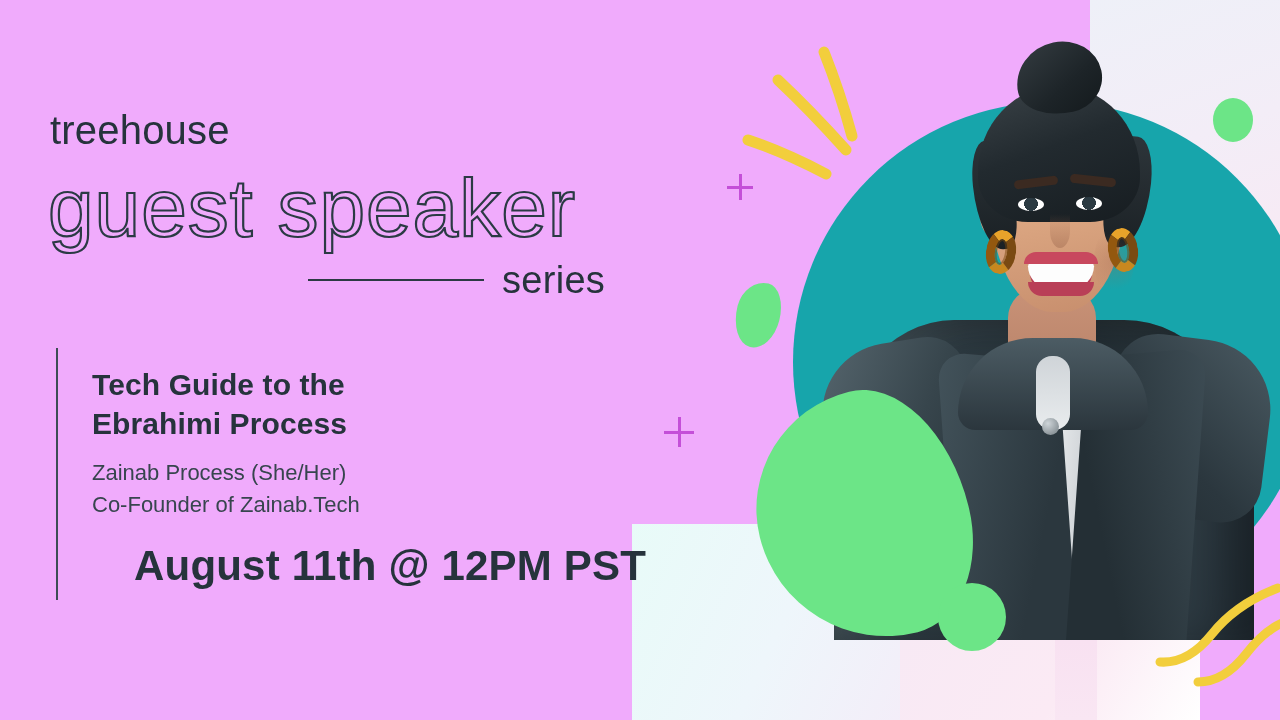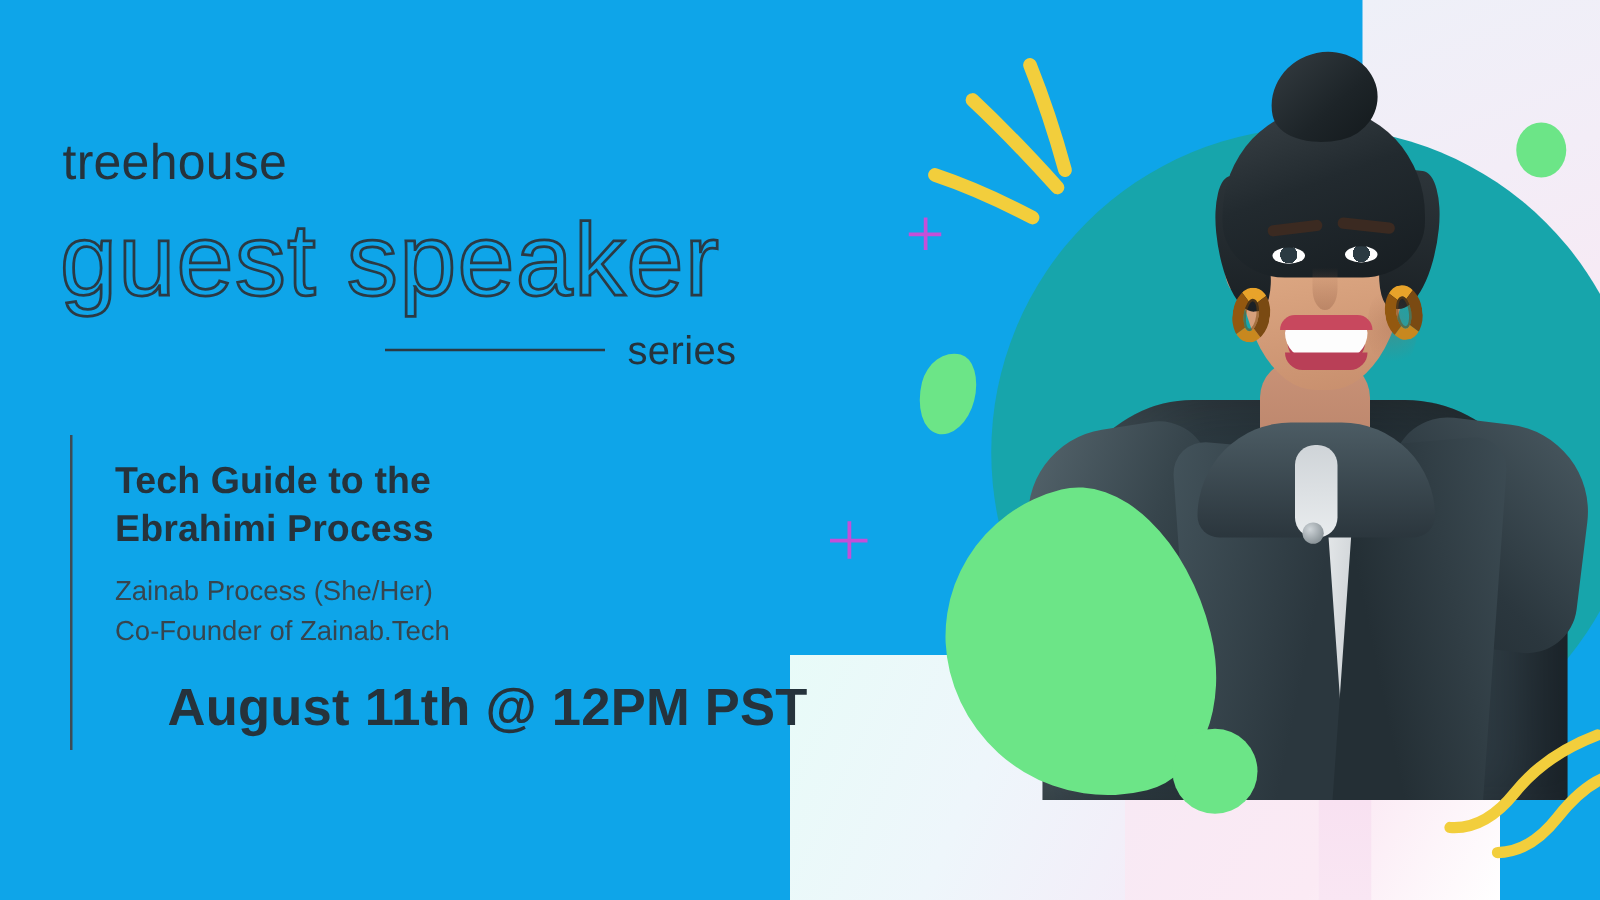--- a/index.html
+++ b/index.html
@@ -1,20 +1,20 @@
 <!DOCTYPE html>
 <html><head>
 <meta charset="utf-8">
 <style>
   html,body{margin:0;padding:0;background:#ffffff;}
   *{box-sizing:border-box;}
   .stage{
     position:relative;
     width:1280px;height:720px;
-    background:#0ea5e9;
+    background:#f0abfc;
     overflow:hidden;
     font-family:"Liberation Sans","DejaVu Sans",sans-serif;
   }
 
   
   .panel{position:absolute;}
   .panel-topright{
     left:1090px;top:0;width:190px;height:320px;
     background:linear-gradient(160deg,#eef0f8 0%,#f3edf7 45%,#f9e8f3 100%);
   }
@@ -216,21 +216,21 @@
   }
   .headline-outline{
     position:absolute;left:44px;top:160px;width:620px;height:100px;
   }
   .series-row{
     position:absolute;left:308px;top:258px;width:330px;height:44px;
     display:flex;align-items:center;gap:18px;
   }
   .series-rule{flex:0 0 176px;height:2px;background:#2b3a44;}
   .series-word{
-    font-size:32px;font-weight:400;color:#26333c;letter-spacing:.3px;
+    font-size:38px;font-weight:400;color:#26333c;letter-spacing:.3px;
   }
 
   .vrule{
     position:absolute;left:56px;top:348px;width:2px;height:252px;
     background:#3d4c55;
   }
   .info{
     position:absolute;left:92px;top:366px;width:560px;
     color:#27343d;
   }

